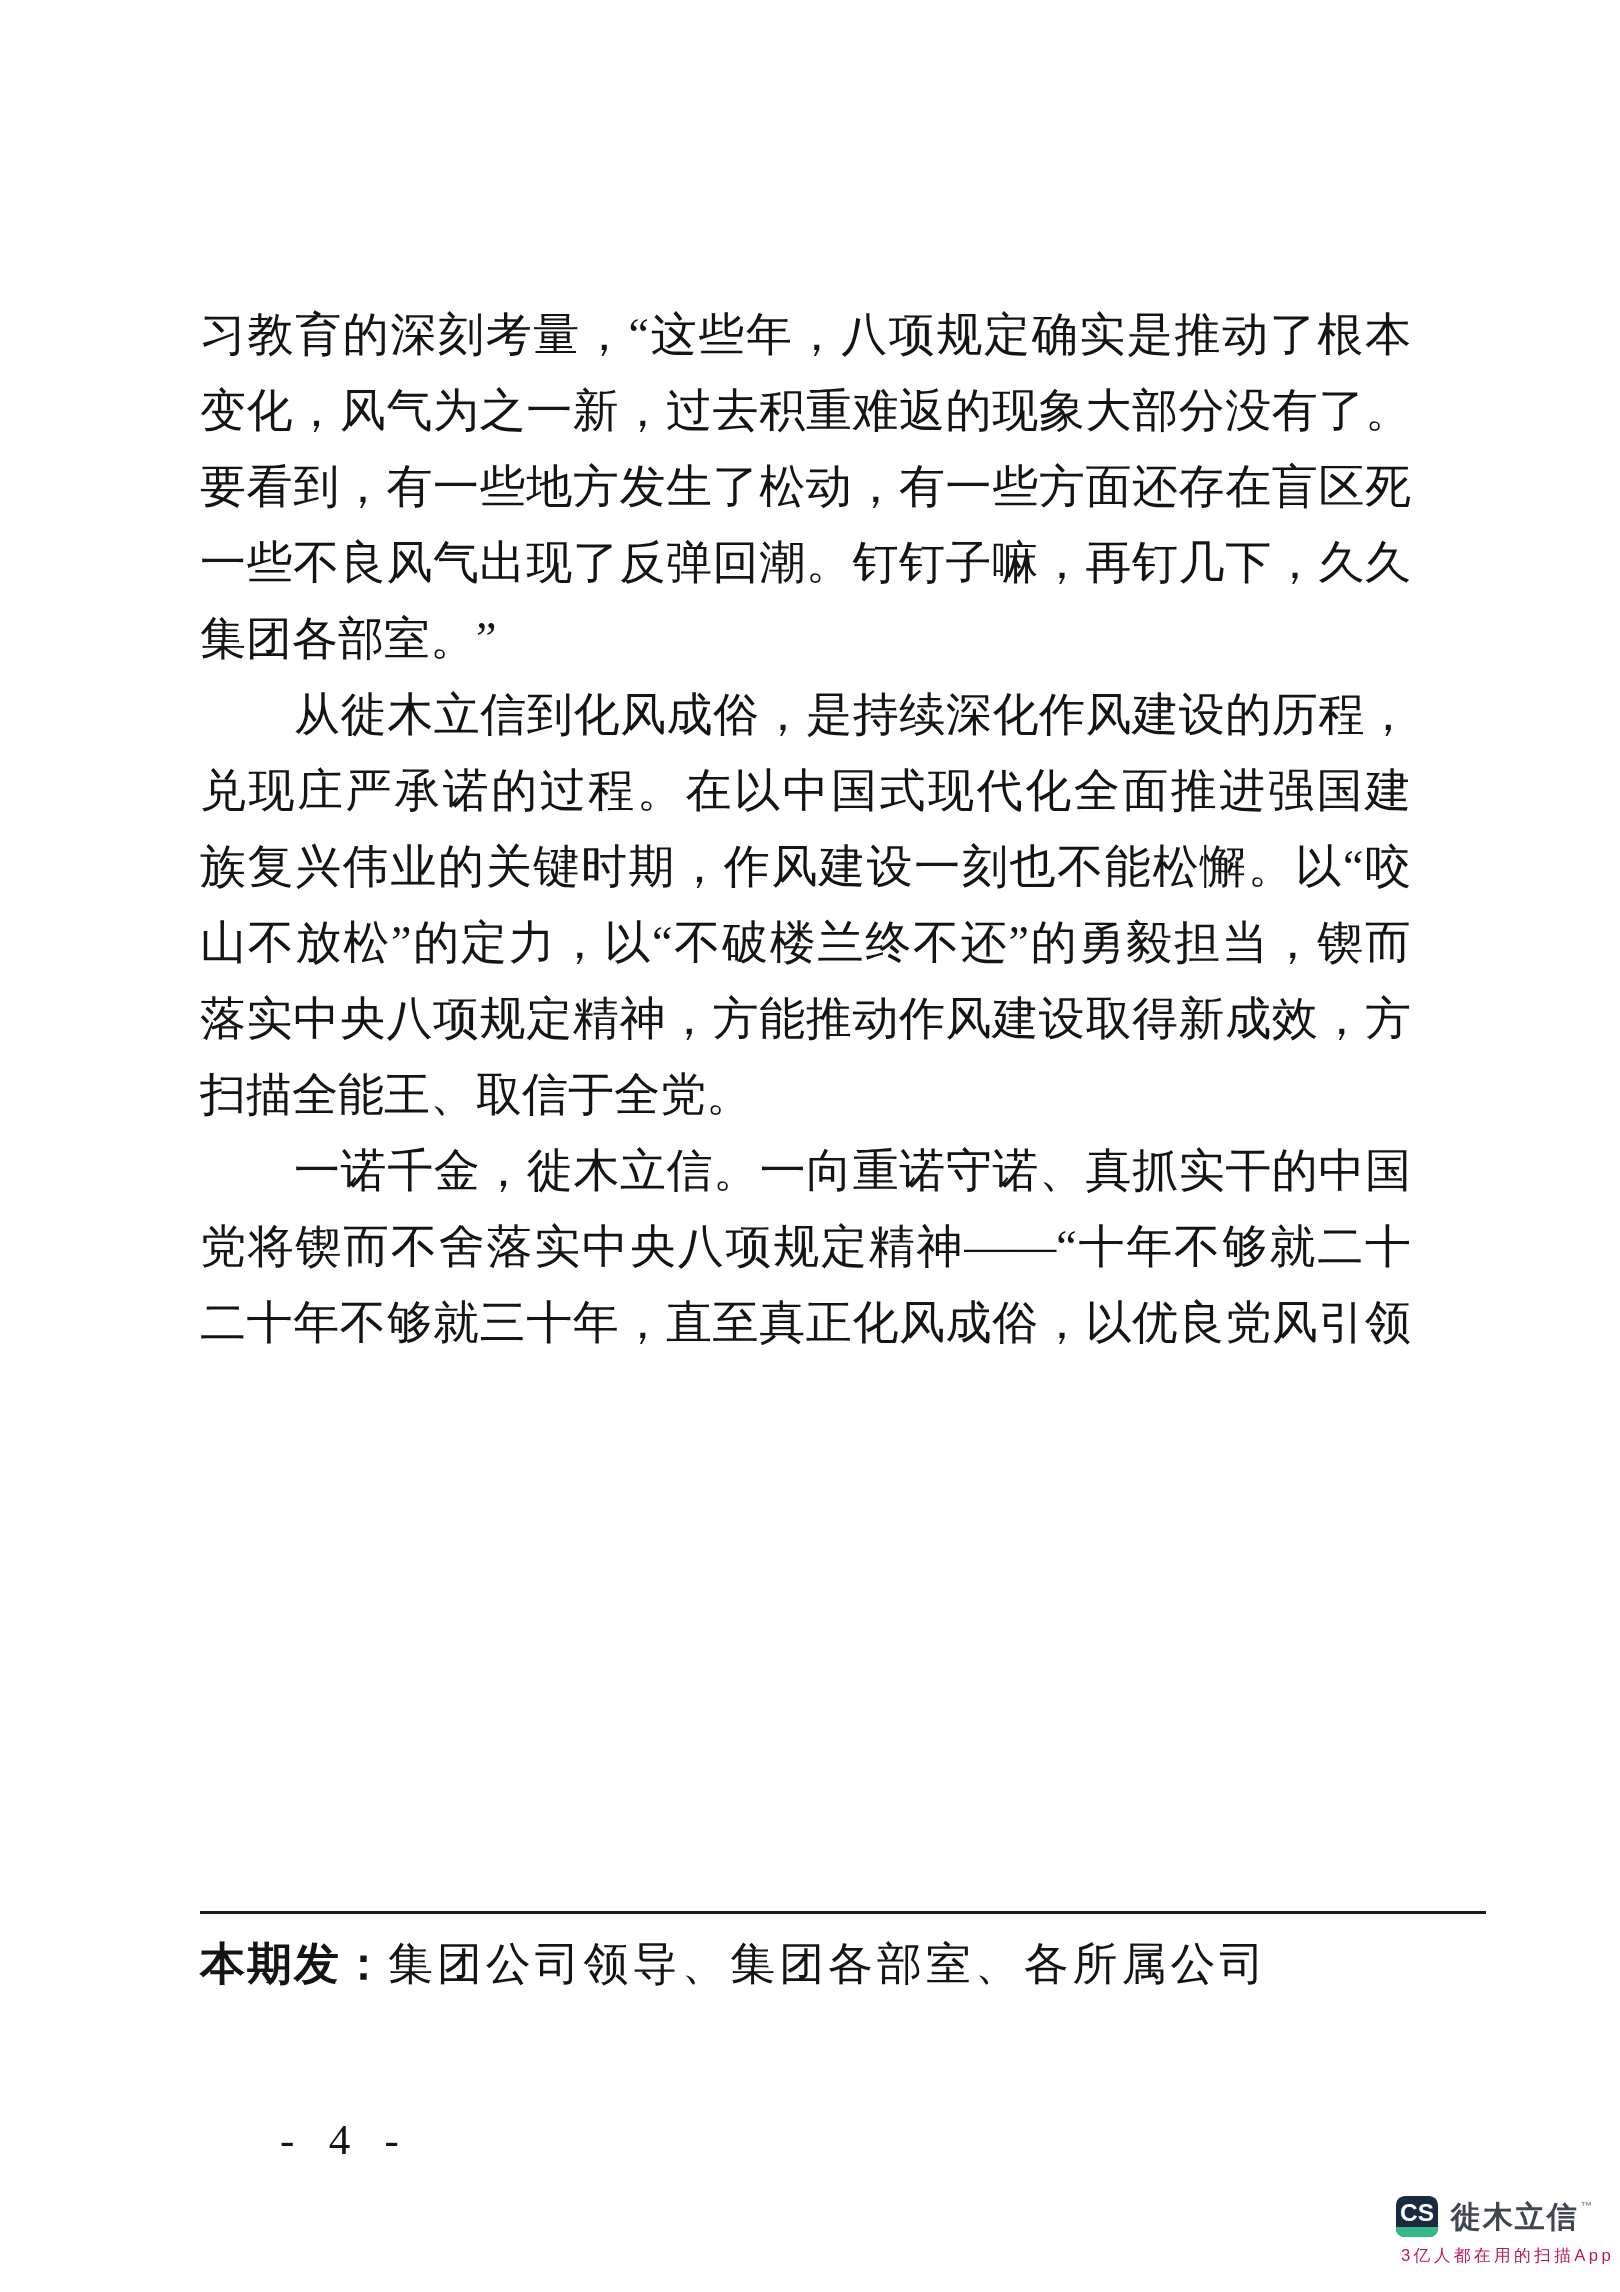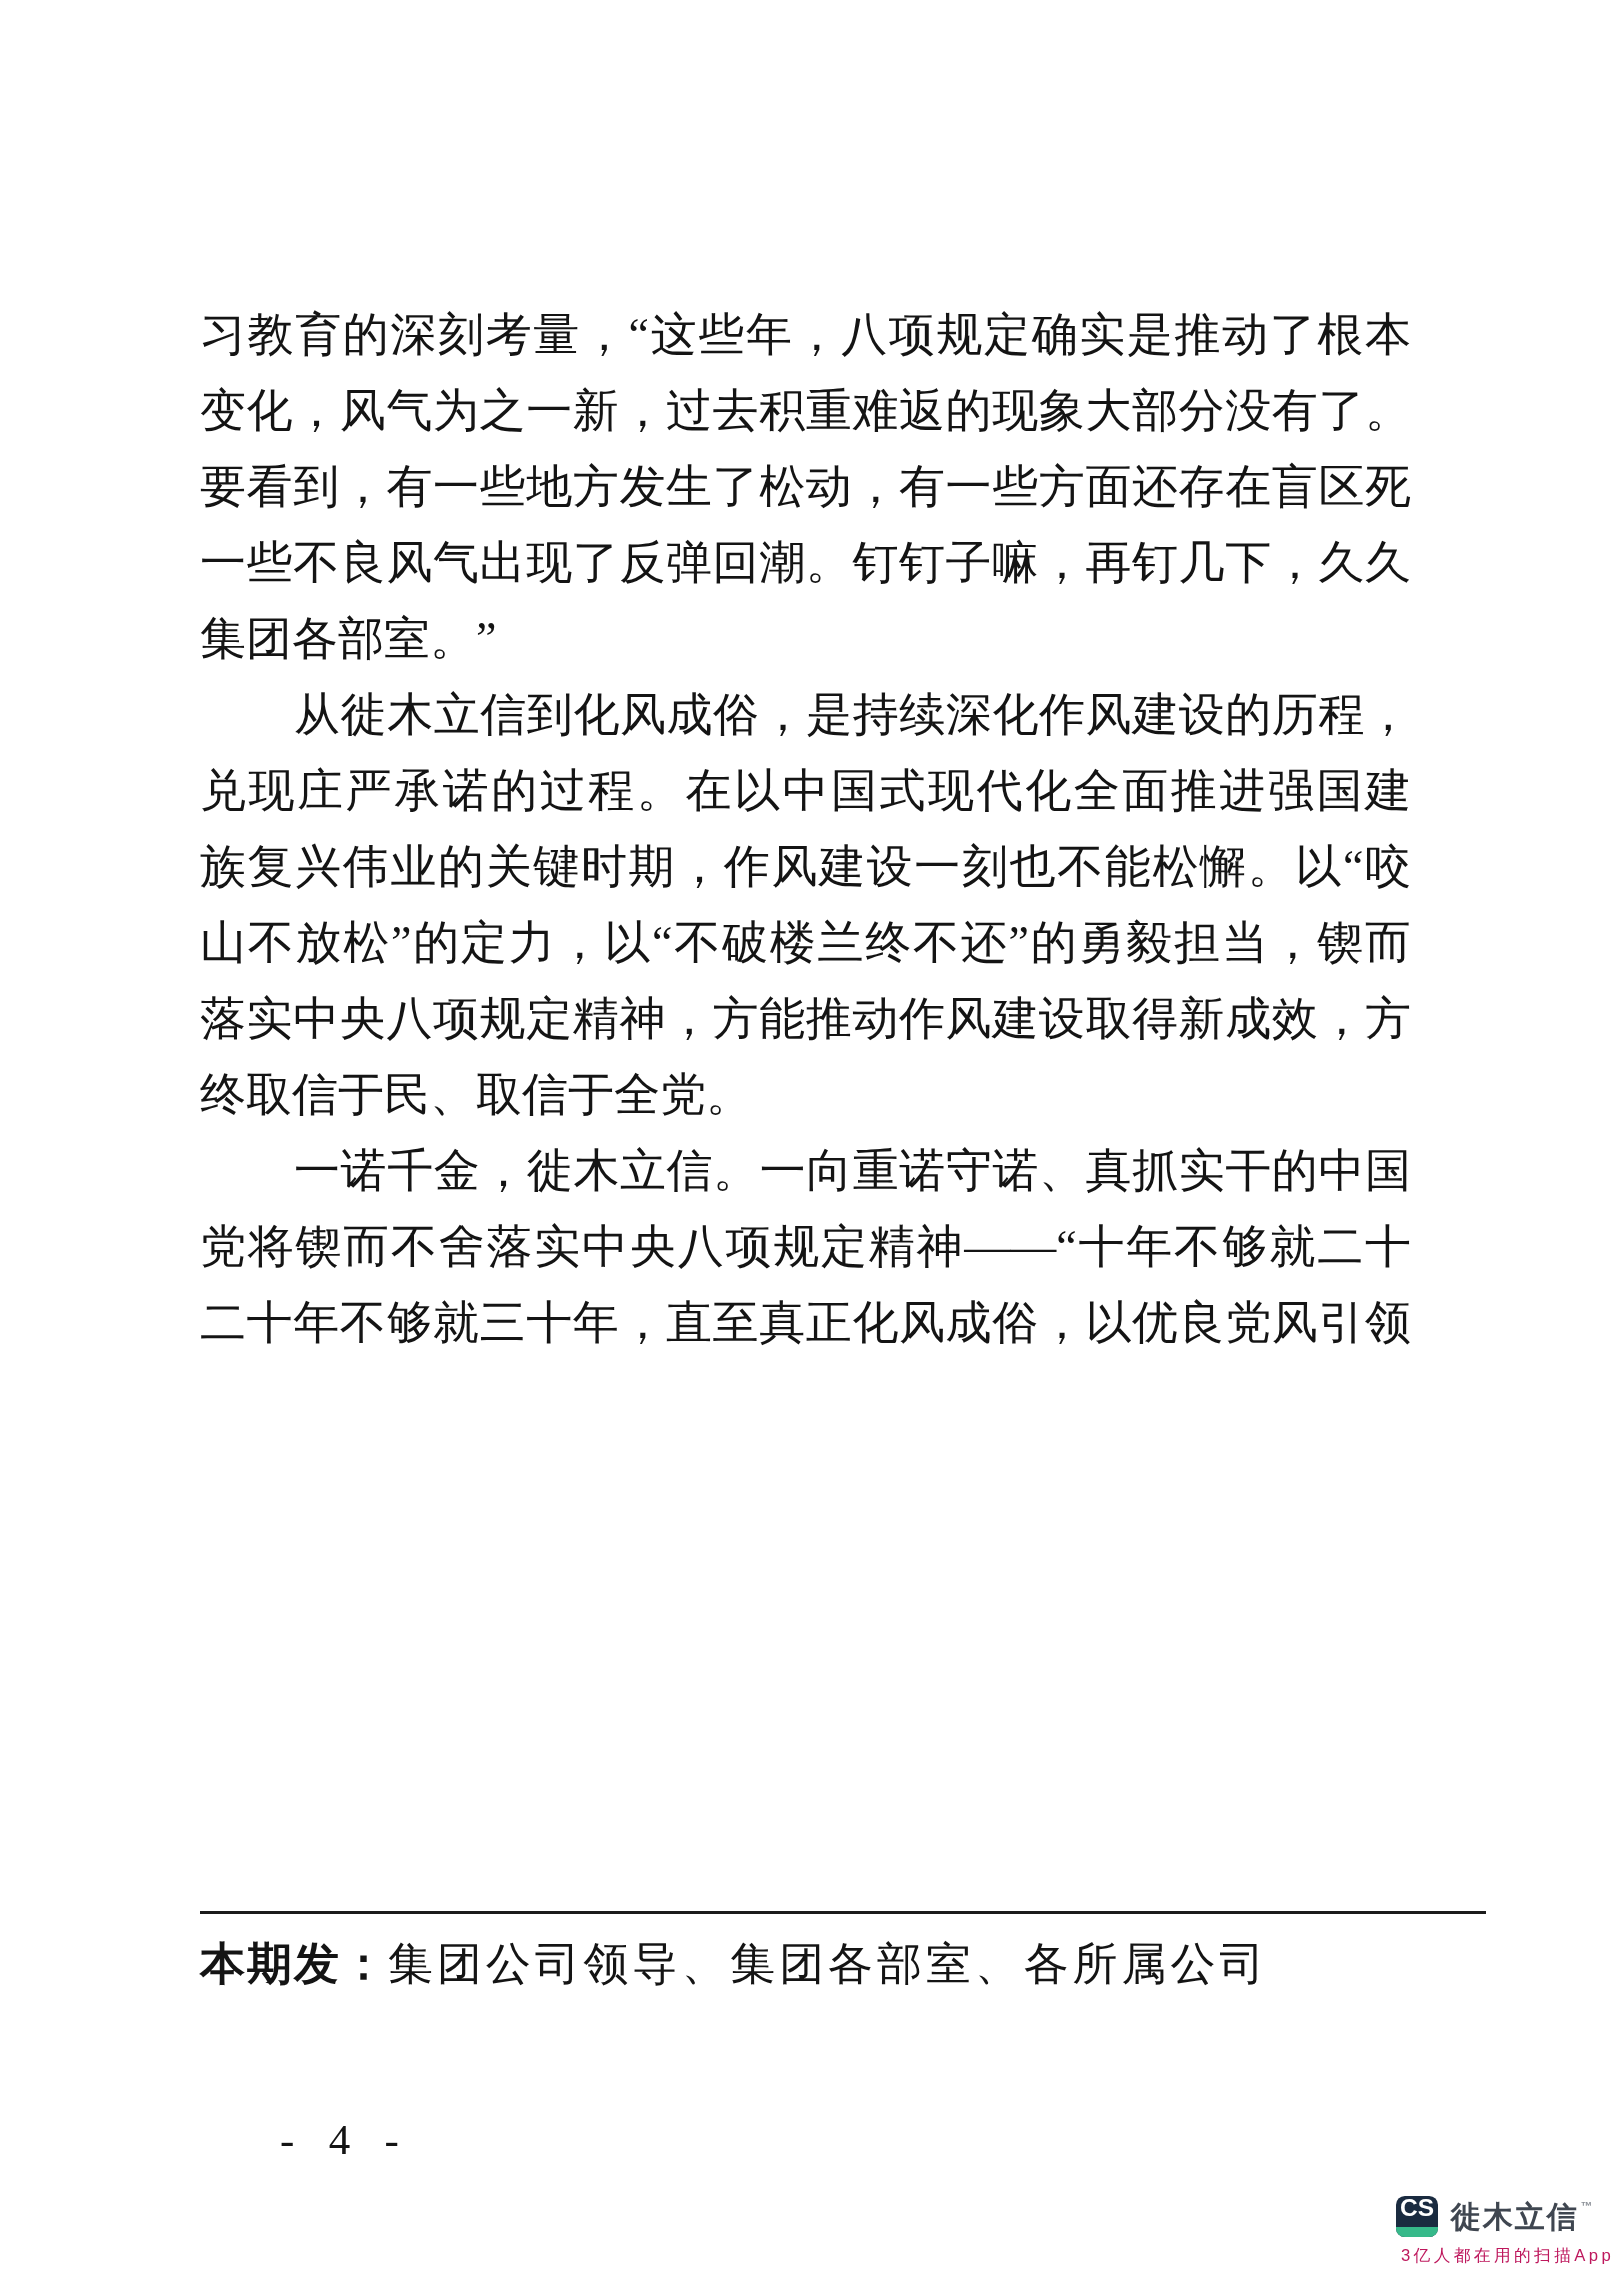--- a/index.html
+++ b/index.html
@@ -65,21 +65,21 @@
     align-items:flex-start;
     font-family:"Liberation Sans","DejaVu Sans",sans-serif;
   }
   .cs-row { display:flex; align-items:center; gap:12.7px; }
   .cs-icon {
     position:relative;
     width:42px; height:41px;
     border-radius:8.8px;
     background:#1a2b40;
     overflow:hidden;
-    display:flex; align-items:flex-start; justify-content:center;
+    display:flex; align-items:center; justify-content:center;
     flex:0 0 auto;
   }
   .cs-strip {
     position:absolute;
     left:0; bottom:0;
     width:100%; height:9.8px;
     background:#36b98a;
   }
   .cs-letters {
     position:relative;
@@ -122,21 +122,21 @@
     <div class="line">变化，风气为之一新，过去积重难返的现象大部分没有了。同时</div>
     <div class="line">要看到，有一些地方发生了松动，有一些方面还存在盲区死角，</div>
     <div class="line">一些不良风气出现了反弹回潮。钉钉子嘛，再钉几下，久久为功，</div>
     <div class="line short">集团各部室。”</div>
 
     <div class="line indent">从徙木立信到化风成俗，是持续深化作风建设的历程，也是</div>
     <div class="line">兑现庄严承诺的过程。在以中国式现代化全面推进强国建设、民</div>
     <div class="line">族复兴伟业的关键时期，作风建设一刻也不能松懈。以“咬定青</div>
     <div class="line">山不放松”的定力，以“不破楼兰终不还”的勇毅担当，锲而不舍</div>
     <div class="line">落实中央八项规定精神，方能推动作风建设取得新成效，方能始</div>
-    <div class="line short">终取信于民、取信于全党。</div>
+    <div class="line short">扫描全能王、取信于全党。</div>
 
     <div class="line indent">一诺千金，徙木立信。一向重诺守诺、真抓实干的中国共产</div>
     <div class="line">党将锲而不舍落实中央八项规定精神——“十年不够就二十年，</div>
     <div class="line">二十年不够就三十年，直至真正化风成俗，以优良党风引领社风</div>
   </div>
 
   <div class="footer-rule"></div>
 
   <div class="footer-line">
     <span class="footer-label">本期发：</span><span class="footer-recipients">集团公司领导、集团各部室、各所属公司</span>

